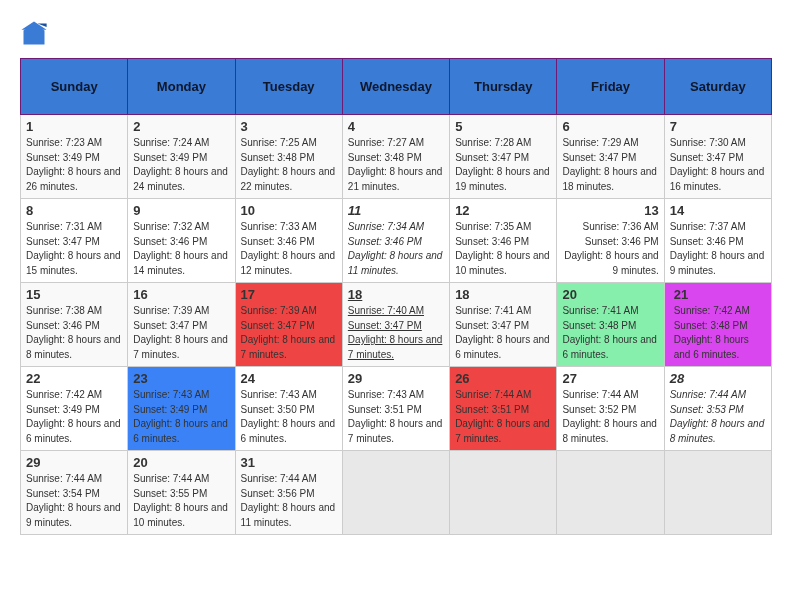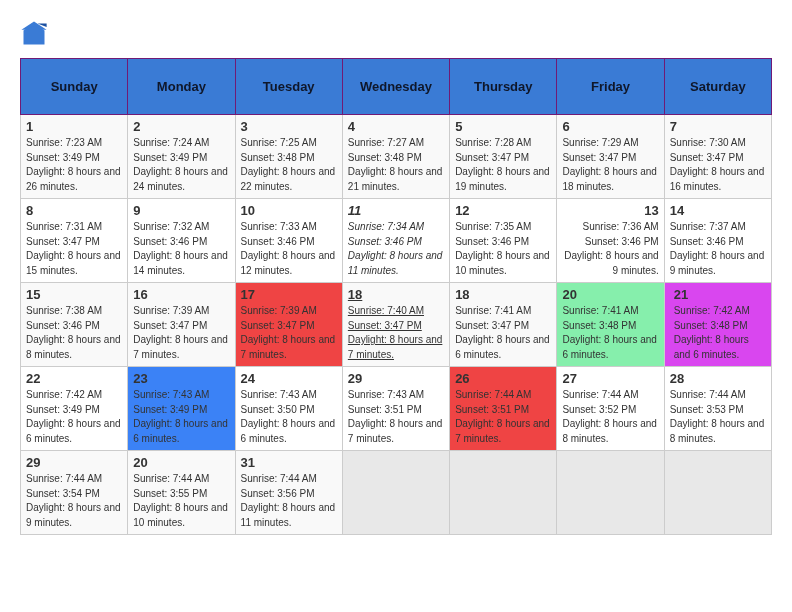--- a/index.html
+++ b/index.html
@@ -157,21 +157,21 @@
         <td style="background: #86efac; margin-left: 34px;"><span class="day-num">20</span><span class="day-info">Sunrise: 7:41 AM<br>Sunset: 3:48 PM<br>Daylight: 8 hours and 6 minutes.</span></td>
         <td style="background: #d946ef; padding-left: 9px;"><span class="day-num">21</span><span class="day-info">Sunrise: 7:42 AM<br>Sunset: 3:48 PM<br>Daylight: 8 hours and 6 minutes.</span></td>
       </tr>
       <tr>
         <td style="background: rgb(255, 255, 255);"><span class="day-num">22</span><span class="day-info">Sunrise: 7:42 AM<br>Sunset: 3:49 PM<br>Daylight: 8 hours and 6 minutes.</span></td>
         <td style="background: #3b82f6;"><span class="day-num">23</span><span class="day-info">Sunrise: 7:43 AM<br>Sunset: 3:49 PM<br>Daylight: 8 hours and 6 minutes.</span></td>
         <td style="background: rgb(255, 255, 255);"><span class="day-num">24</span><span class="day-info">Sunrise: 7:43 AM<br>Sunset: 3:50 PM<br>Daylight: 8 hours and 6 minutes.</span></td>
         <td style="background: rgb(255, 255, 255);"><span class="day-num">29</span><span class="day-info">Sunrise: 7:43 AM<br>Sunset: 3:51 PM<br>Daylight: 8 hours and 7 minutes.</span></td>
         <td style="background: #ef4444;"><span class="day-num">26</span><span class="day-info">Sunrise: 7:44 AM<br>Sunset: 3:51 PM<br>Daylight: 8 hours and 7 minutes.</span></td>
         <td style="background: rgb(255, 255, 255);"><span class="day-num">27</span><span class="day-info">Sunrise: 7:44 AM<br>Sunset: 3:52 PM<br>Daylight: 8 hours and 8 minutes.</span></td>
-        <td style="background: rgb(255, 255, 255);"><span class="day-num">28</span><span class="day-info">Sunrise: 7:44 AM<br>Sunset: 3:53 PM<br>Daylight: 8 hours and 8 minutes.</span></td>
+        <td style="background: rgb(255, 255, 255); font-style: italic;"><span class="day-num">28</span><span class="day-info">Sunrise: 7:44 AM<br>Sunset: 3:53 PM<br>Daylight: 8 hours and 8 minutes.</span></td>
       </tr>
       <tr>
         <td style="background: rgb(249, 249, 249);"><span class="day-num">29</span><span class="day-info">Sunrise: 7:44 AM<br>Sunset: 3:54 PM<br>Daylight: 8 hours and 9 minutes.</span></td>
         <td style="background: rgb(249, 249, 249);"><span class="day-num">20</span><span class="day-info">Sunrise: 7:44 AM<br>Sunset: 3:55 PM<br>Daylight: 8 hours and 10 minutes.</span></td>
         <td style="background: rgb(249, 249, 249);"><span class="day-num">31</span><span class="day-info">Sunrise: 7:44 AM<br>Sunset: 3:56 PM<br>Daylight: 8 hours and 11 minutes.</span></td>
         <td class="cell-empty" style="background: rgb(232, 232, 232);"></td>
         <td class="cell-empty" style="background: rgb(232, 232, 232);"></td>
         <td class="cell-empty" style="background: rgb(232, 232, 232);"></td>
         <td class="cell-empty" style="background: rgb(232, 232, 232);"></td>
       </tr>

